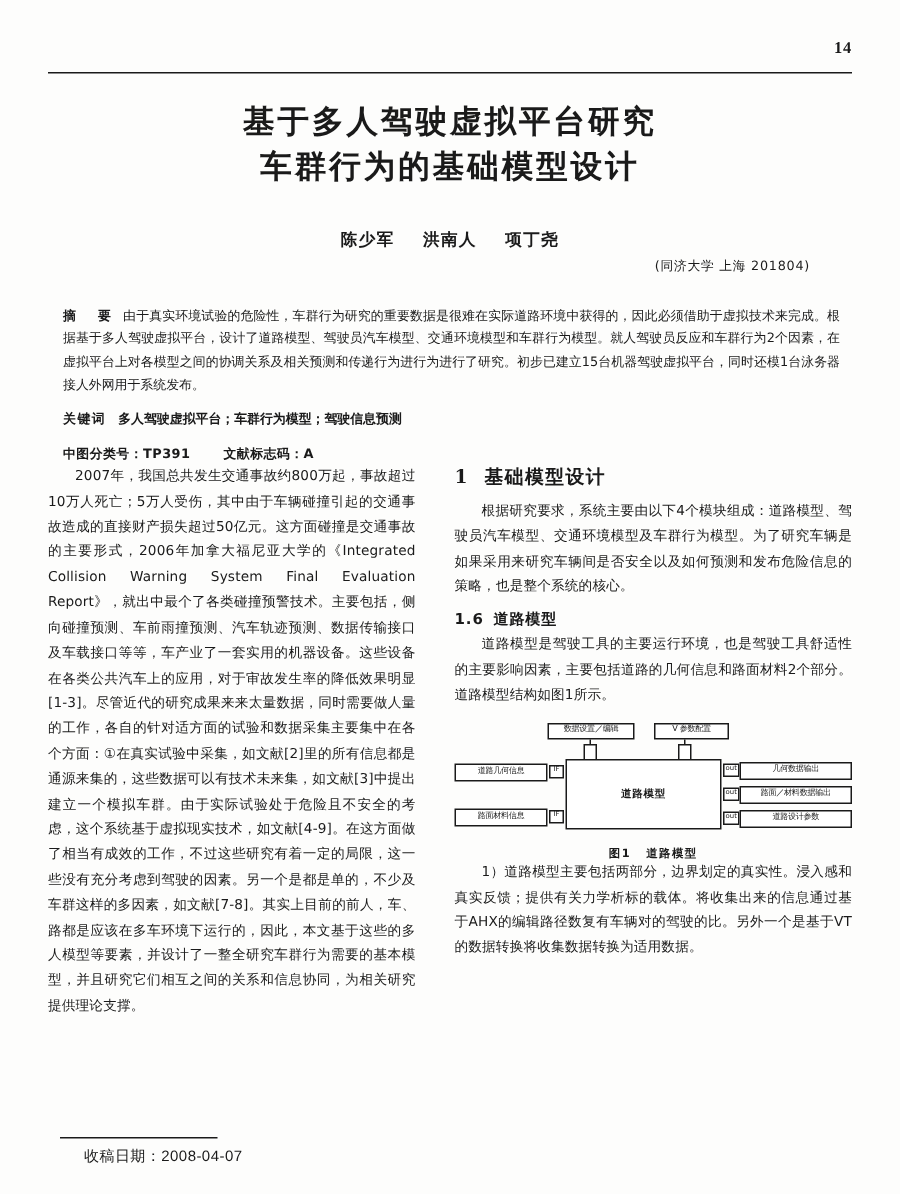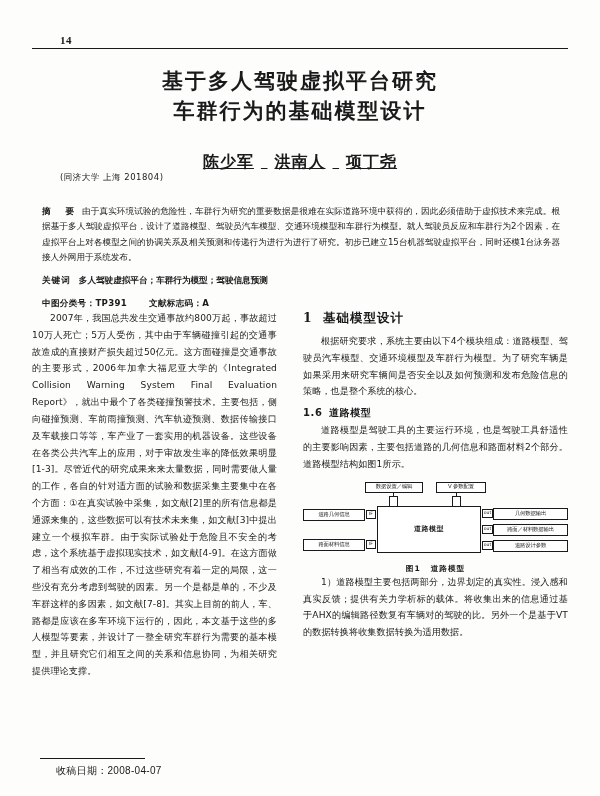--- a/index.html
+++ b/index.html
@@ -7,23 +7,23 @@
     width:600px; height:796px;
     font-family:"Liberation Serif", serif;
     color:#1a1a1a;
     position:relative;
     overflow:hidden;
   }
   .page { position:absolute; inset:0; background:#fdfdfc; }
 
   
   .runhead {
-    position:absolute; left:48px; right:32px; top:26px;
+    position:absolute; left:32px; right:32px; top:26px;
     height:20px;
-    display:flex; align-items:flex-end; justify-content:space-between;
+    display:flex; align-items:flex-end; justify-content:space-between;flex-direction:column;
   }
   .runhead-page {
     font-size:11px; font-weight:bold; letter-spacing:.5px;
     padding-left:12px;
   }
   .runhead-journal {
     font-size:8.5px; letter-spacing:.6px; white-space:nowrap;
     font-family:"DejaVu Sans", sans-serif;
   }
   .rule {
@@ -34,29 +34,28 @@
   
   .title {
     position:absolute; left:60px; right:60px; top:66px;
     text-align:center;
     font-size:21px; font-weight:bold; line-height:1.45;
     letter-spacing:2px;
     font-family:"DejaVu Serif", serif;
   }
   .authors {
     position:absolute; left:60px; right:60px; top:152px;
-    text-align:center; font-size:16px; font-weight:bold;
+    text-align:center; font-size:11px; font-weight:bold;
     letter-spacing:1px;
     font-family:"DejaVu Sans", sans-serif;
-    text-decoration:underline;
   }
   .authors span { margin:0 7px; }
   .affil {
     position:absolute; left:60px; right:60px; top:172px;
-    text-align:left; font-size:8.5px; letter-spacing:.5px;
+    text-align:right; font-size:8.5px; letter-spacing:.5px;
     font-family:"DejaVu Sans", sans-serif;
   }
 
   
   .absblock {
     position:absolute; left:34px; right:32px; top:196px;
     font-size:8.6px; line-height:1.78; text-align:justify;
     font-family:"DejaVu Sans", sans-serif;
   }
   .absblock p { margin:8px; }

